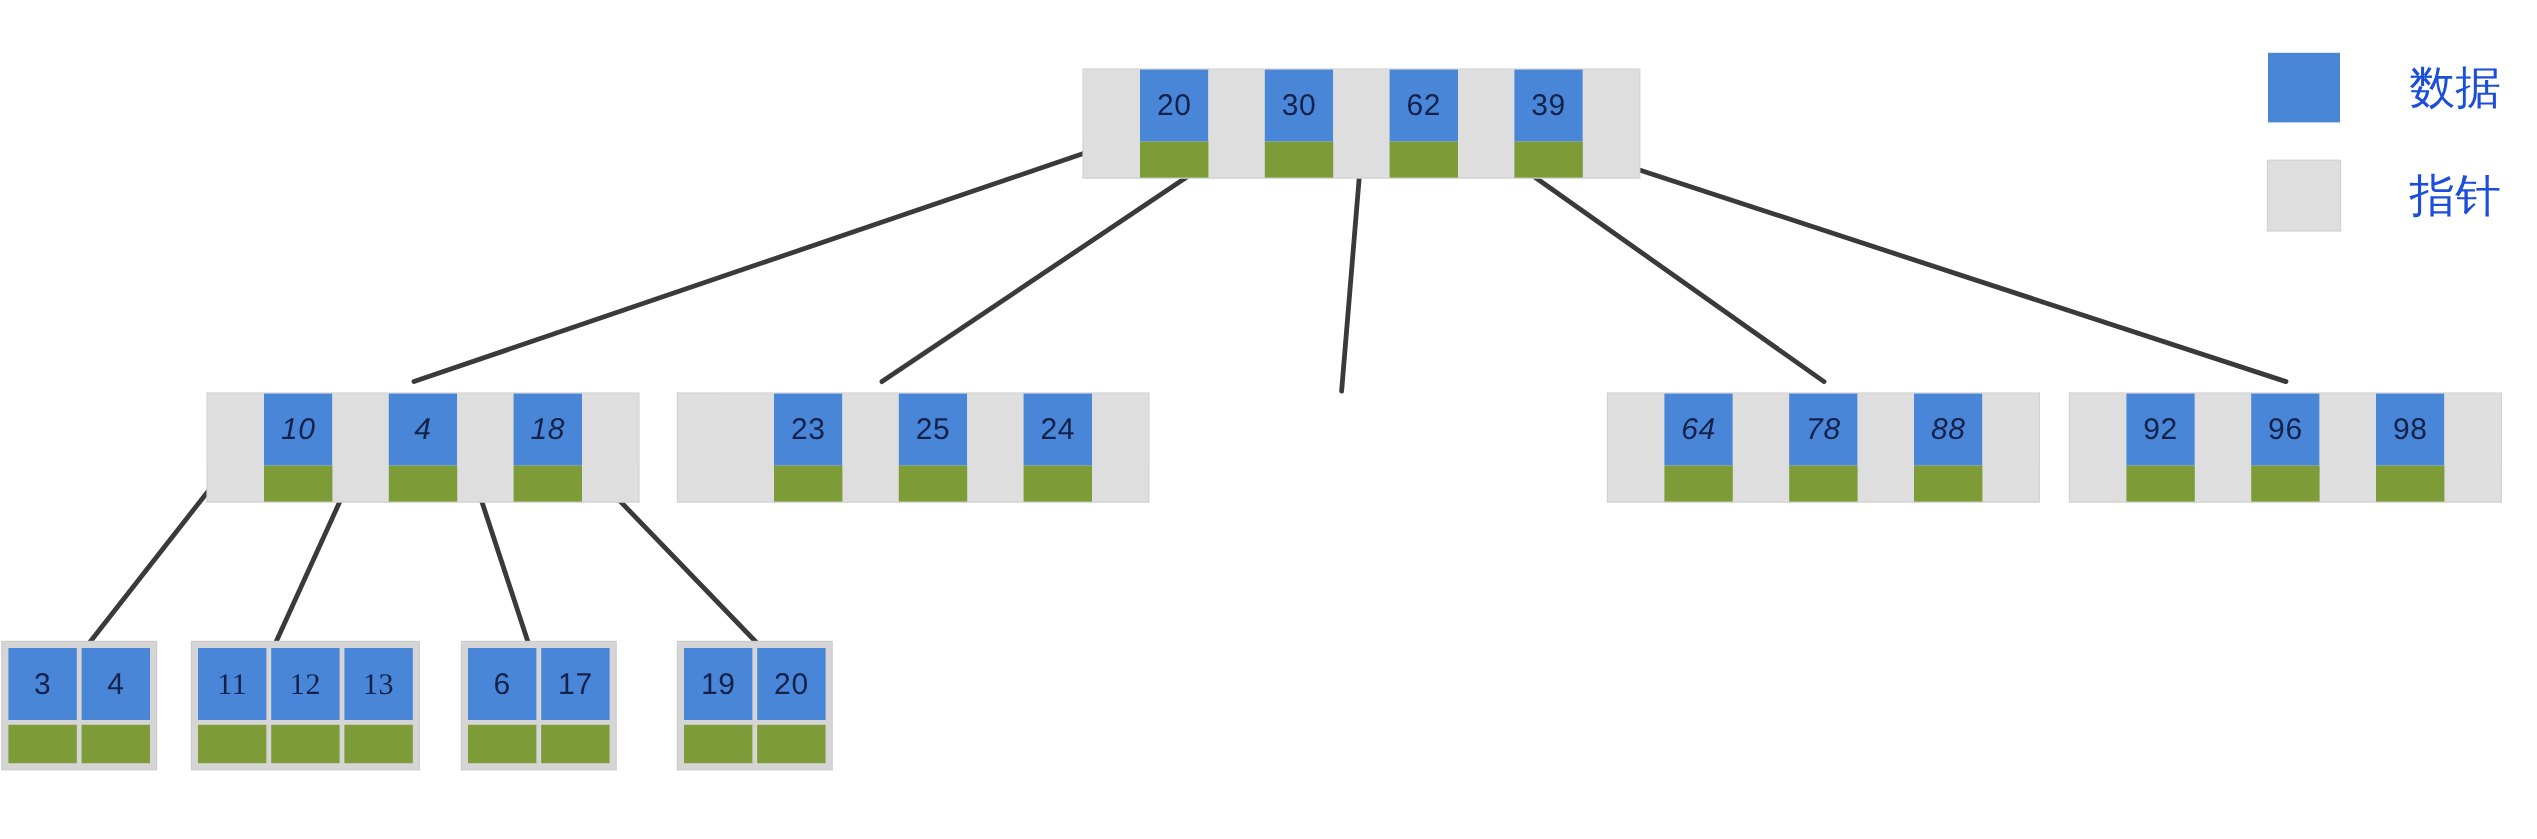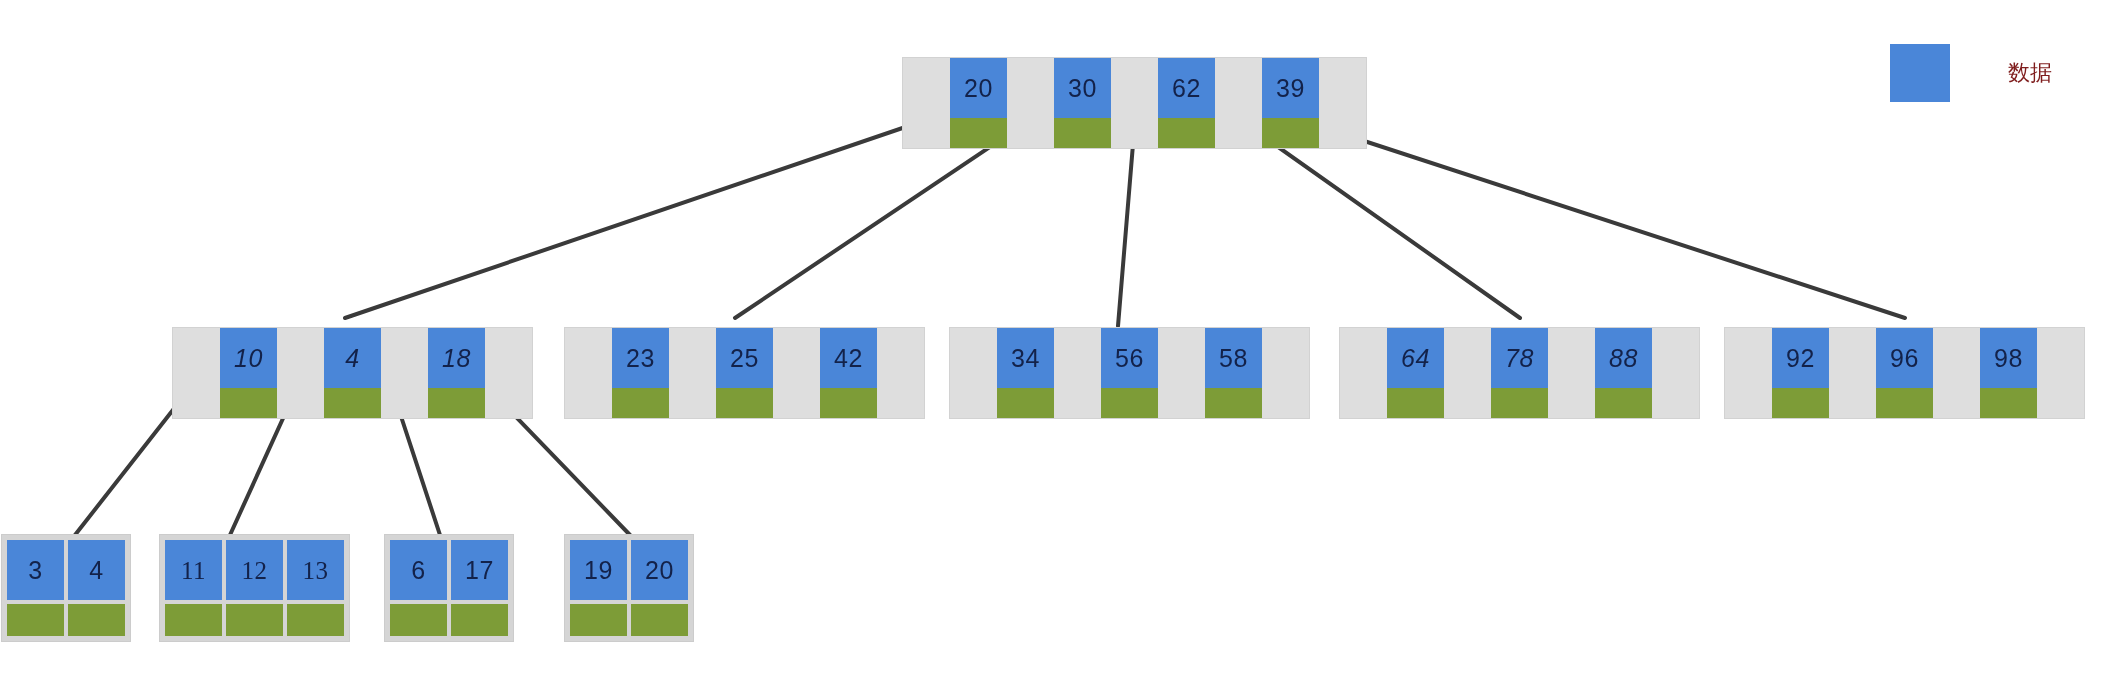--- a/index.html
+++ b/index.html
@@ -71,22 +71,22 @@
   
   #legend{position:absolute;left:1890px;top:40px;}
   .legend-row{display:flex;align-items:center;height:66px;margin-bottom:24px;}
   .legend-swatch{
     width:60px;height:58px;flex:0 0 auto;
   }
   .legend-swatch.blue{background:#4a86d8;}
   .legend-swatch.gray{background:#dedede;box-shadow:0 0 0 1px #d2d2d2;}
   .legend-label{
     margin-left:58px;
-    font-size:22px;
-    color:#7f1d1d;
+    font-size:38px;
+    color:#1d4ed8;
     white-space:nowrap;
   }
 </style>
 </head>
 <body>
 
 <div id="stage">
 
   <svg id="edges" viewBox="0 0 2114 699" xmlns="http://www.w3.org/2000/svg">
     <g stroke="#3a3a3a" stroke-width="4" fill="none" stroke-linecap="round">
@@ -140,57 +140,39 @@
       <div class="green"></div>
     </div>
     <div class="ptr"></div>
     <div class="slot">
       <div class="data">18</div>
       <div class="green"></div>
     </div>
     <div class="ptr"></div>
   </div>
 
-  <div class="node inode" style="left:565px;top:328px;">
+  <div class="node inode" style="left:565px;top:328px;padding-left:33px;">
     <div class="ptr"></div>
     <div class="slot">
       <div class="data">23</div>
       <div class="green"></div>
     </div>
     <div class="ptr"></div>
     <div class="slot">
       <div class="data">25</div>
       <div class="green"></div>
     </div>
     <div class="ptr"></div>
     <div class="slot">
-      <div class="data">42</div>
-      <div class="green"></div>
-    </div>
-    <div class="ptr"></div>
-  </div>
-
-  <div class="node inode" style="left:950px;top:328px;">
-    <div class="ptr"></div>
-    <div class="slot">
-      <div class="data">34</div>
-      <div class="green"></div>
-    </div>
-    <div class="ptr"></div>
-    <div class="slot">
-      <div class="data">56</div>
-      <div class="green"></div>
-    </div>
-    <div class="ptr"></div>
-    <div class="slot">
-      <div class="data">58</div>
-      <div class="green"></div>
-    </div>
-    <div class="ptr"></div>
-  </div>
+      <div class="data">24</div>
+      <div class="green"></div>
+    </div>
+    <div class="ptr"></div>
+  </div>
+
 
   <div class="node inode" style="left:1340px;top:328px;font-style:italic;">
     <div class="ptr"></div>
     <div class="slot">
       <div class="data">64</div>
       <div class="green"></div>
     </div>
     <div class="ptr"></div>
     <div class="slot">
       <div class="data">78</div>
@@ -269,15 +251,19 @@
       <div class="data">20</div>
       <div class="green"></div>
     </div>
   </div>
 
   <div id="legend">
     <div class="legend-row">
       <div class="legend-swatch blue"></div>
       <div class="legend-label">数据</div>
     </div>
+    <div class="legend-row">
+      <div class="legend-swatch gray"></div>
+      <div class="legend-label">指针</div>
+    </div>
   </div>
 
 </div>
 
 </body></html>

